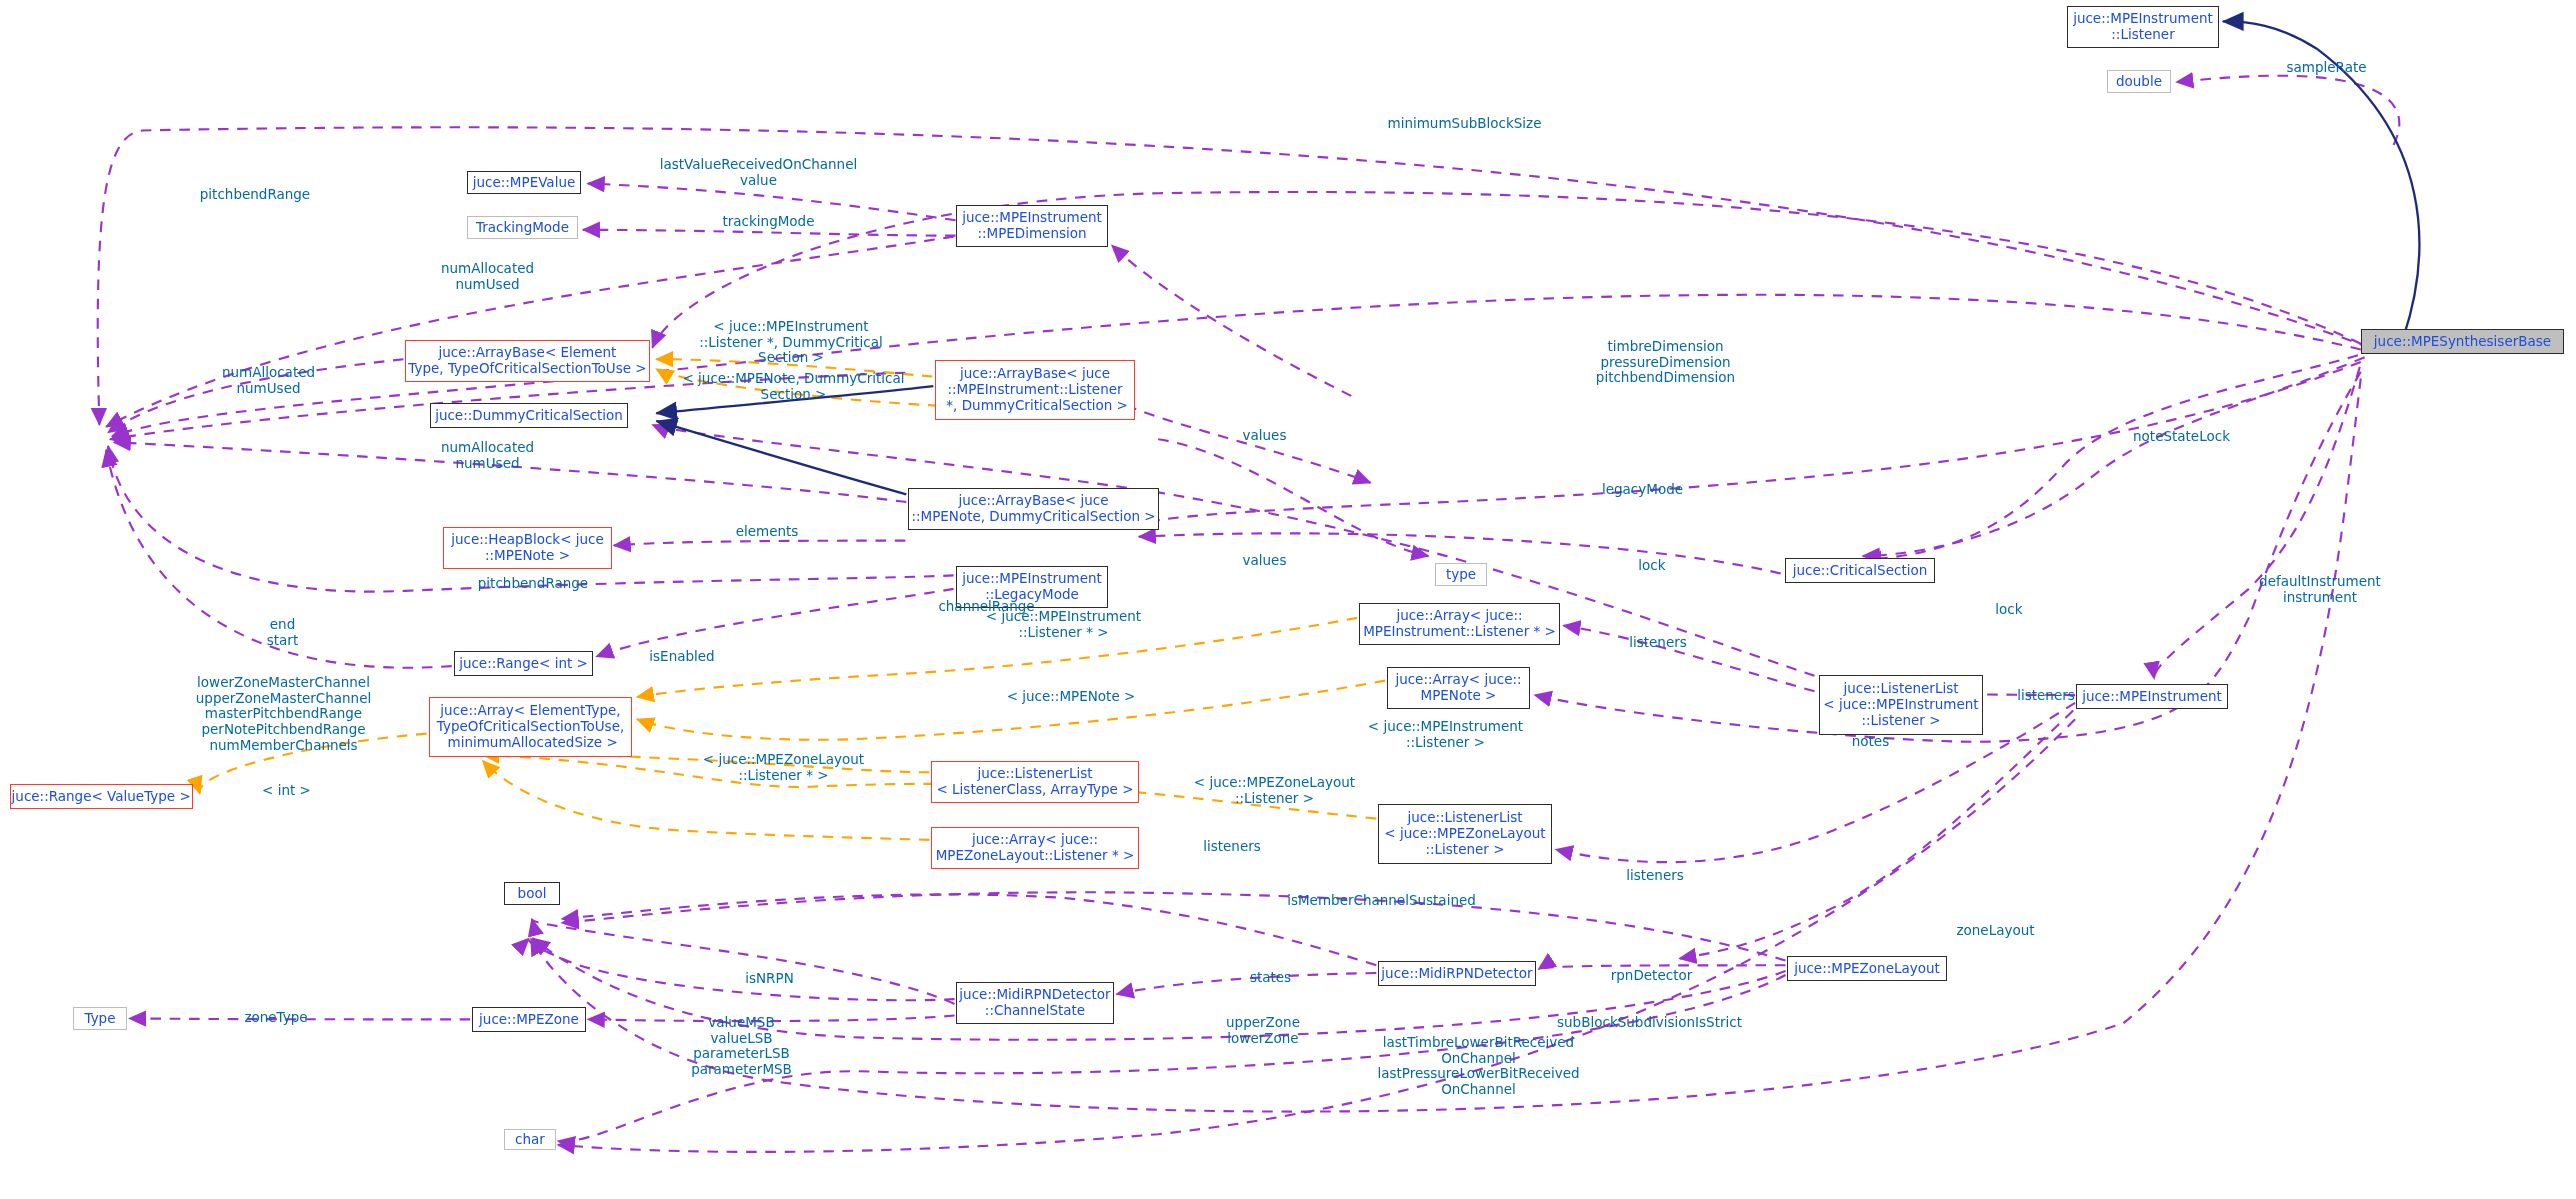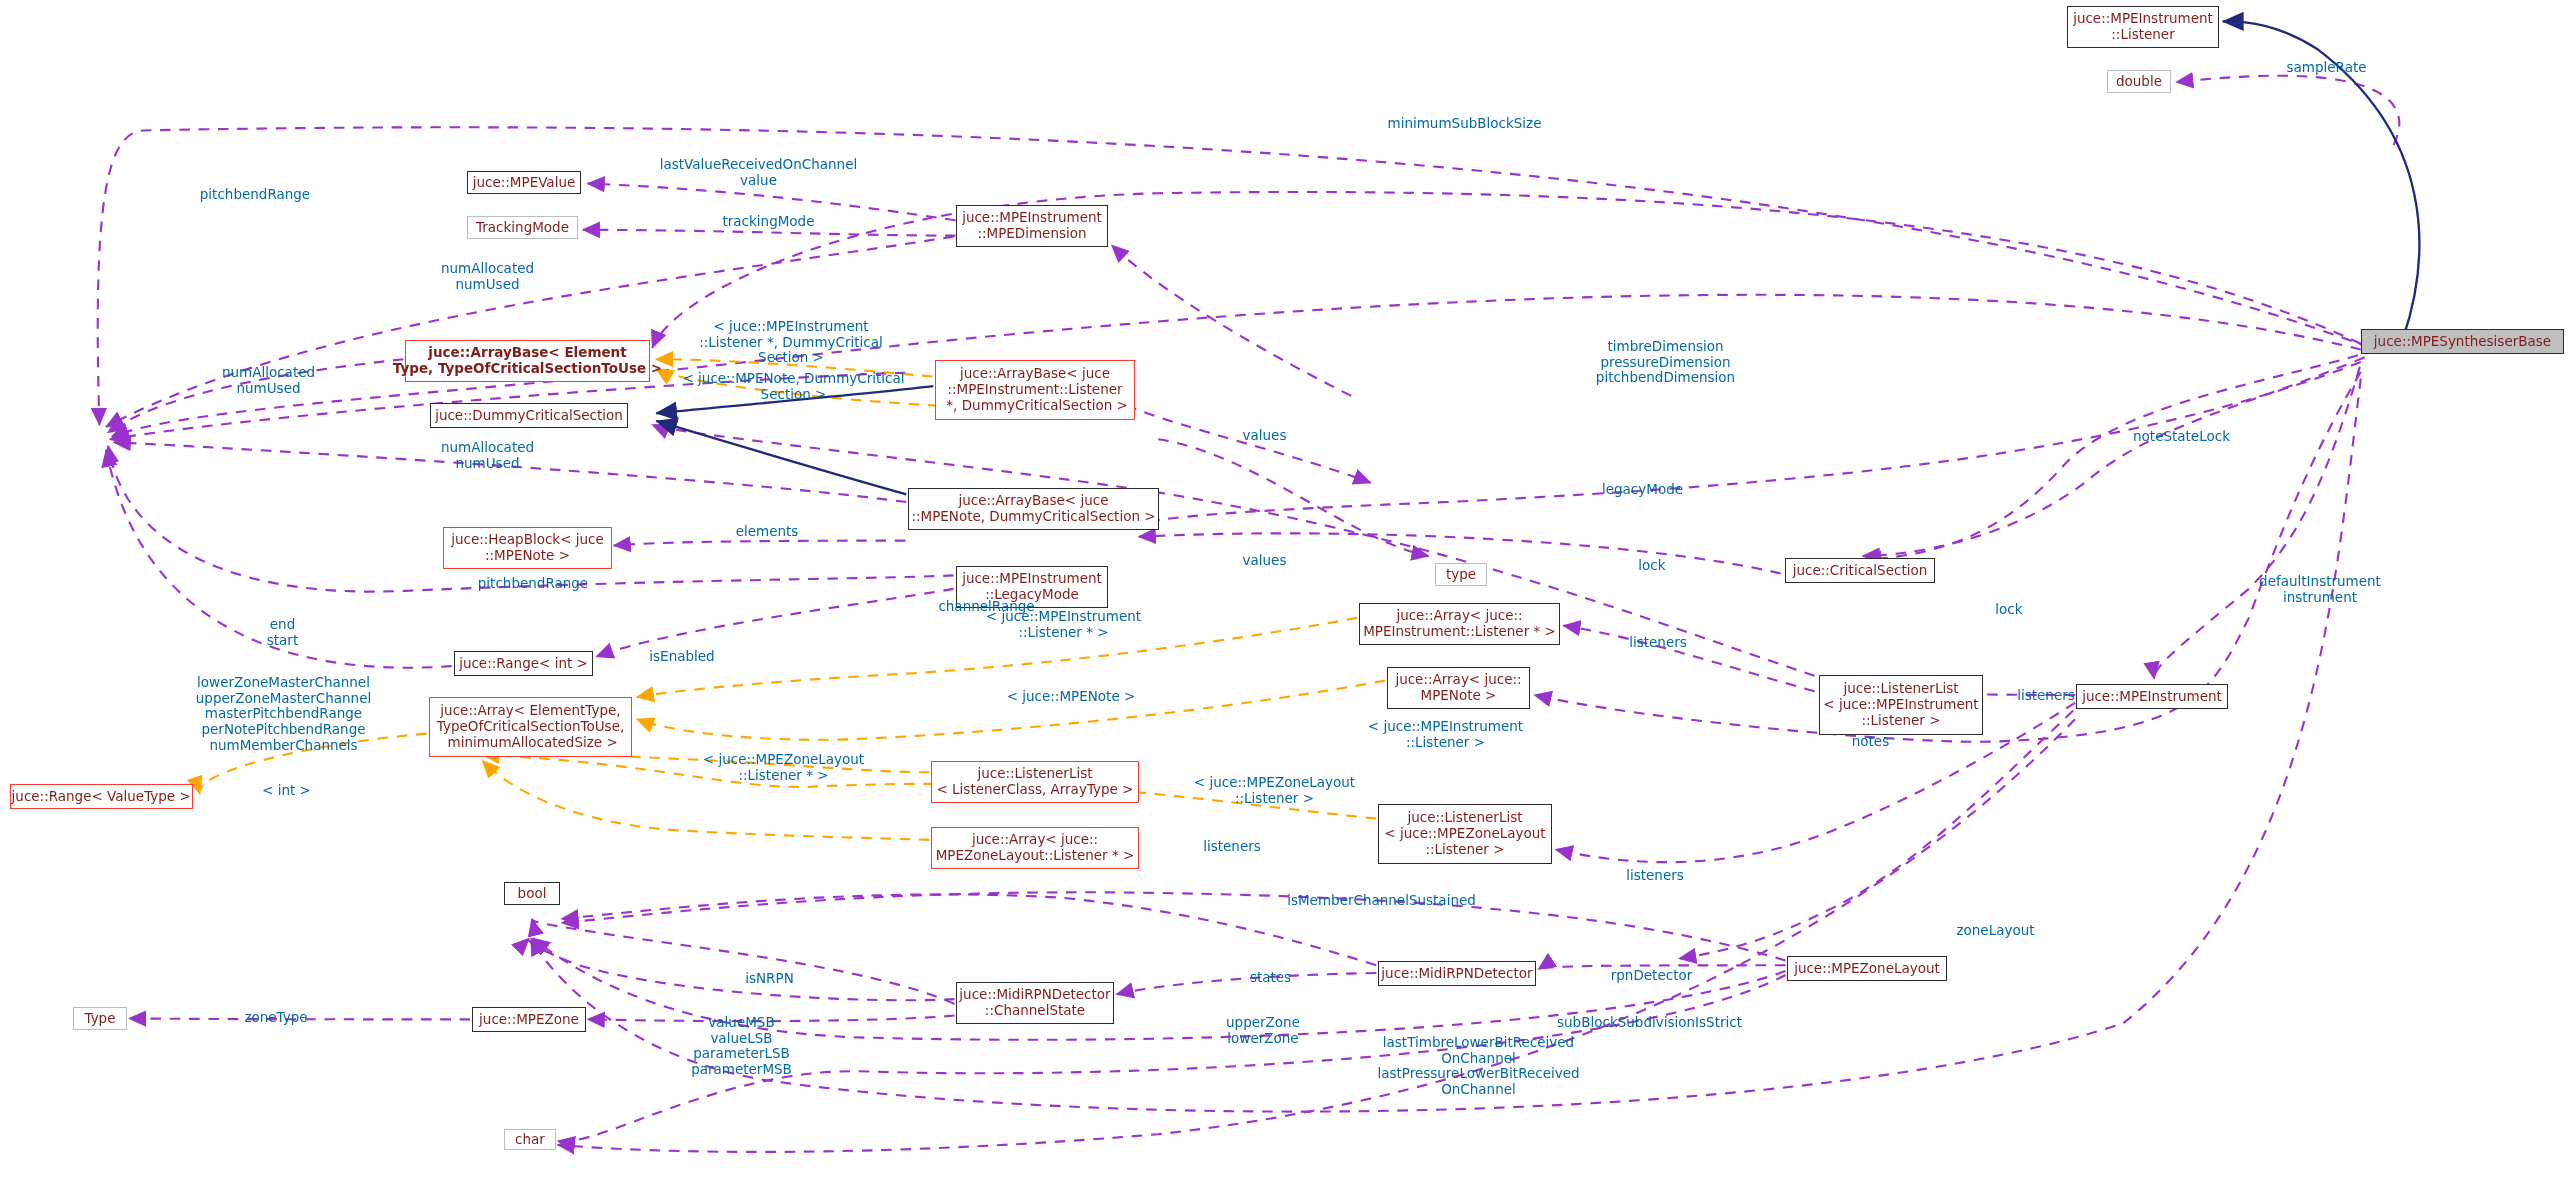--- a/index.html
+++ b/index.html
@@ -1,21 +1,21 @@
 <!DOCTYPE html>
 <html><head>
 <meta charset="utf-8">
 <style>
   html,body{margin:0;padding:0;background:#ffffff;}
   #canvas{position:relative;width:2576px;height:1200px;background:#ffffff;
           font-family:"DejaVu Sans","Liberation Sans",sans-serif;overflow:hidden;}
   #edges{position:absolute;left:0;top:0;width:2576px;height:1200px;}
   .node{position:absolute;box-sizing:border-box;display:flex;align-items:center;
         justify-content:center;text-align:center;background:#ffffff;
-        color:#7f1d1d;line-height:1.17;white-space:pre;}
+        color:#1d4ed8;line-height:1.17;white-space:pre;}
   .n-black{border:1.5px solid #2b2b2b;}
   .n-grey{border:1.2px solid #bdbdbd;}
   .n-red{border:1.5px solid #ff3b30;}
   .n-focus{border:1.7px solid #2b2b2b;background:#bfbfbf;}
   .elabel{position:absolute;color:#0369a1;text-align:center;white-space:pre;
           line-height:1.16;pointer-events:none;}
 </style>
 </head>
 <body>
 
@@ -97,21 +97,21 @@
   <div></div>
 
 <div class="node n-black" style="left: 2067px; top: 5.8px; width: 152px; height: 42px; font-size: 13.5px;">juce::MPEInstrument
 ::Listener</div>
     <div class="node n-grey" style="left: 2107px; top: 70px; width: 64px; height: 23px; font-size: 13.5px;">double</div>
     <div class="node n-focus" style="left: 2361px; top: 329px; width: 203px; height: 25px; font-size: 13.5px;">juce::MPESynthesiserBase</div>
     <div class="node n-black" style="left: 467px; top: 171px; width: 114px; height: 23px; font-size: 13.5px;">juce::MPEValue</div>
     <div class="node n-grey" style="left: 467px; top: 216px; width: 111px; height: 23px; font-size: 13.5px;">TrackingMode</div>
     <div class="node n-black" style="left: 956px; top: 205px; width: 152px; height: 42px; font-size: 13.5px;">juce::MPEInstrument
 ::MPEDimension</div>
-    <div class="node n-red" style="left: 405px; top: 340px; width: 245px; height: 42px; font-size: 13.5px; font-weight: bold;">juce::ArrayBase&lt; Element
+    <div class="node n-red" style="left: 405px; top: 340px; width: 245px; height: 42px; font-size: 13.5px;">juce::ArrayBase&lt; Element
 Type, TypeOfCriticalSectionToUse &gt;</div>
     <div class="node n-red" style="left: 935px; top: 360px; width: 200px; height: 60px; font-size: 13.5px;">juce::ArrayBase&lt; juce
 ::MPEInstrument::Listener
  *, DummyCriticalSection &gt;</div>
     <div class="node n-black" style="left: 430px; top: 403px; width: 198px; height: 25px; font-size: 13.5px;">juce::DummyCriticalSection</div>
     <div class="node n-black" style="left: 908px; top: 488px; width: 251px; height: 42px; font-size: 13.5px;">juce::ArrayBase&lt; juce
 ::MPENote, DummyCriticalSection &gt;</div>
     <div class="node n-red" style="left: 443px; top: 527px; width: 169px; height: 42px; font-size: 13.5px;">juce::HeapBlock&lt; juce
 ::MPENote &gt;</div>
     <div class="node n-black" style="left: 956px; top: 566px; width: 152px; height: 42px; font-size: 13.5px;">juce::MPEInstrument

